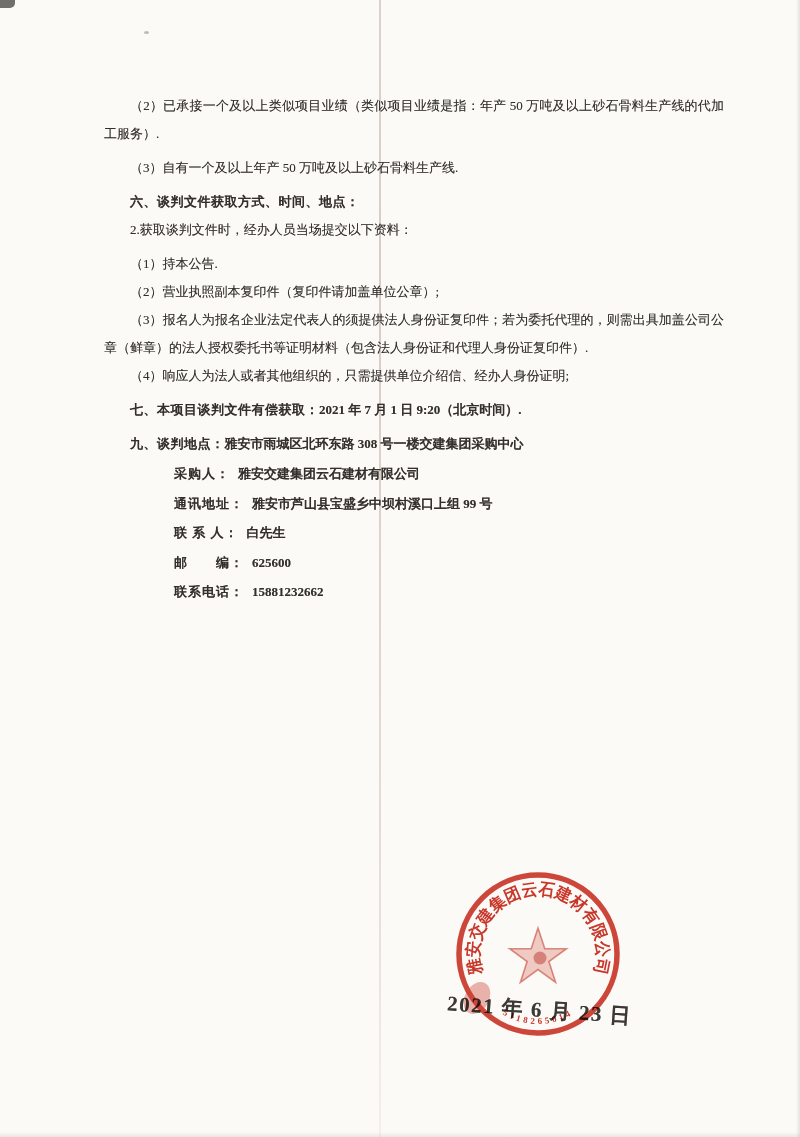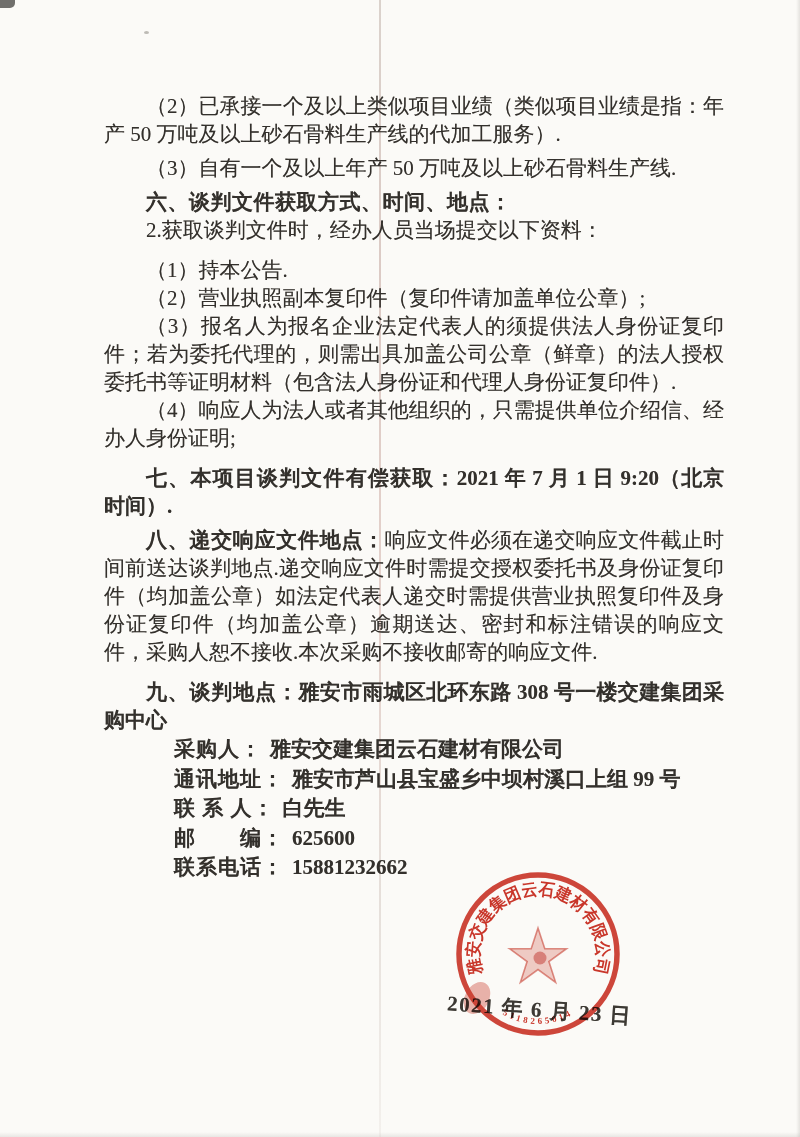--- a/index.html
+++ b/index.html
@@ -33,26 +33,26 @@
     background:#4e4c49;opacity:.8;border-radius:0 0 5px 0;
   }
   .speck{
     position:absolute;left:144px;top:31px;width:5px;height:3px;
     background:#8a8680;opacity:.55;border-radius:50%;
   }
 
   
   .doc{
     position:absolute;left:104px;top:92px;width:620px;
-    font-size:21px;line-height:28px;color:#33302c;
+    font-size:13px;line-height:28px;color:#33302c;
     text-align:justify;
     text-shadow:0 0 .5px rgba(70,64,58,.45);
   }
   .para{margin:0;text-indent:2em;}
-  .gap-sm{margin-top:12px;}
+  .gap-sm{margin-top:6px;}
   .gap-md{margin-top:6px;}
   .bold, .plabel{font-weight:bold;}
   .plabel{letter-spacing:.5px;}
 
   .contacts{margin:1px 0 0 70px;line-height:29.5px;font-weight:bold;}
   .crow{white-space:nowrap;}
   .clabel{letter-spacing:1px;}
   .cvalue{margin-left:8px;}
 
   
@@ -80,21 +80,20 @@
   <div class="doc">
     <p class="para"><b class="plabel"></b><span>（2）已承接一个及以上类似项目业绩（类似项目业绩是指：年产 50 万吨及以上砂石骨料生产线的代加工服务）.</span></p>
     <p class="para gap-md"><b class="plabel"></b><span>（3）自有一个及以上年产 50 万吨及以上砂石骨料生产线.</span></p>
     <p class="para gap-md bold"><b class="plabel">六、谈判文件获取方式、时间、地点：</b><span></span></p>
     <p class="para"><b class="plabel"></b><span>2.获取谈判文件时，经办人员当场提交以下资料：</span></p>
     <p class="para gap-sm"><b class="plabel"></b><span>（1）持本公告.</span></p>
     <p class="para"><b class="plabel"></b><span>（2）营业执照副本复印件（复印件请加盖单位公章）;</span></p>
     <p class="para"><b class="plabel"></b><span>（3）报名人为报名企业法定代表人的须提供法人身份证复印件；若为委托代理的，则需出具加盖公司公章（鲜章）的法人授权委托书等证明材料（包含法人身份证和代理人身份证复印件）.</span></p>
     <p class="para"><b class="plabel"></b><span>（4）响应人为法人或者其他组织的，只需提供单位介绍信、经办人身份证明;</span></p>
     <p class="para gap-sm bold"><b class="plabel">七、本项目谈判文件有偿获取：</b><span>2021 年 7 月 1 日 9:20（北京时间）.</span></p>
-    <p class="para gap-md"><b class="plabel">八、递交响应文件地点：</b><span>响应文件必须在递交响应文件截止时间前送达谈判地点.递交响应文件时需提交授权委托书及身份证复印件（均加盖公章）如法定代表人递交时需提供营业执照复印件及身份证复印件（均加盖公章）逾期送达、密封和标注错误的响应文件，采购人恕不接收.本次采购不接收邮寄的响应文件.</span></p>
     <p class="para gap-sm bold"><b class="plabel">九、谈判地点：</b><span>雅安市雨城区北环东路 308 号一楼交建集团采购中心</span></p>
 
     <div class="contacts">
       <div class="crow"><span class="clabel">采购人：</span><span class="cvalue">雅安交建集团云石建材有限公司</span></div>
       <div class="crow"><span class="clabel">通讯地址：</span><span class="cvalue">雅安市芦山县宝盛乡中坝村溪口上组 99 号</span></div>
       <div class="crow"><span class="clabel">联 系 人：</span><span class="cvalue">白先生</span></div>
       <div class="crow"><span class="clabel">邮　　编：</span><span class="cvalue">625600</span></div>
       <div class="crow"><span class="clabel">联系电话：</span><span class="cvalue">15881232662</span></div>
     </div>
   </div>

